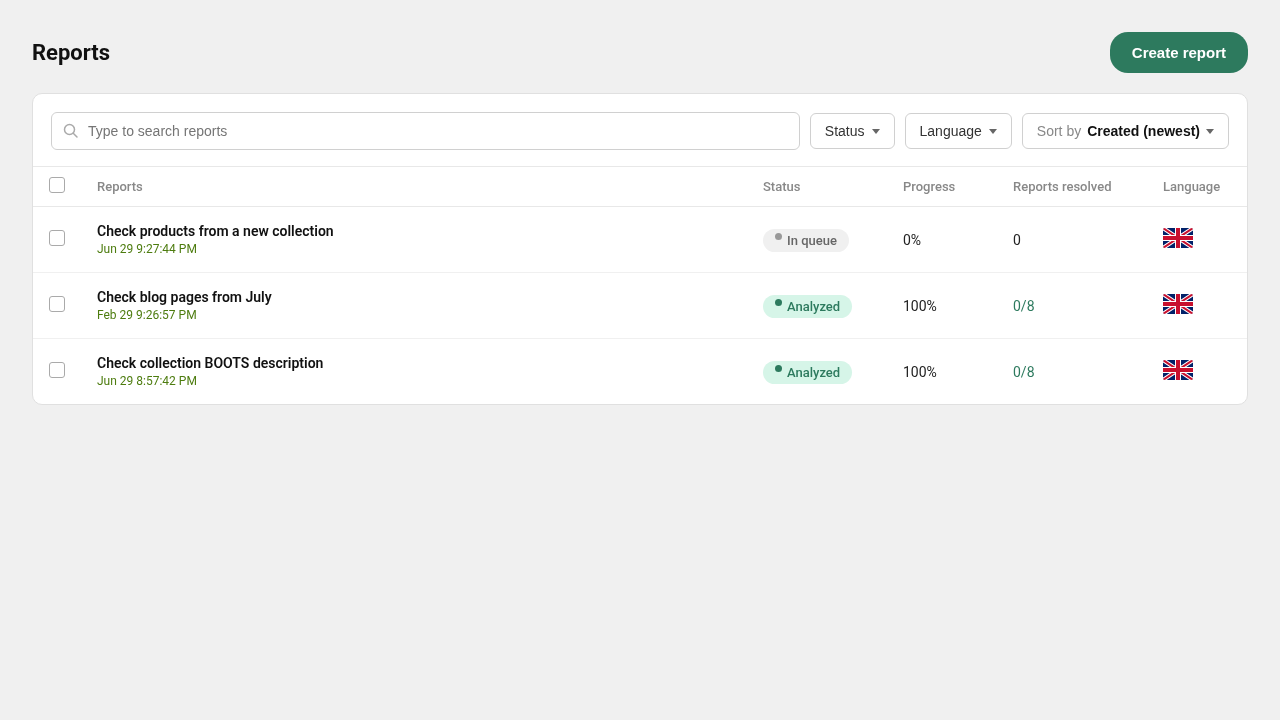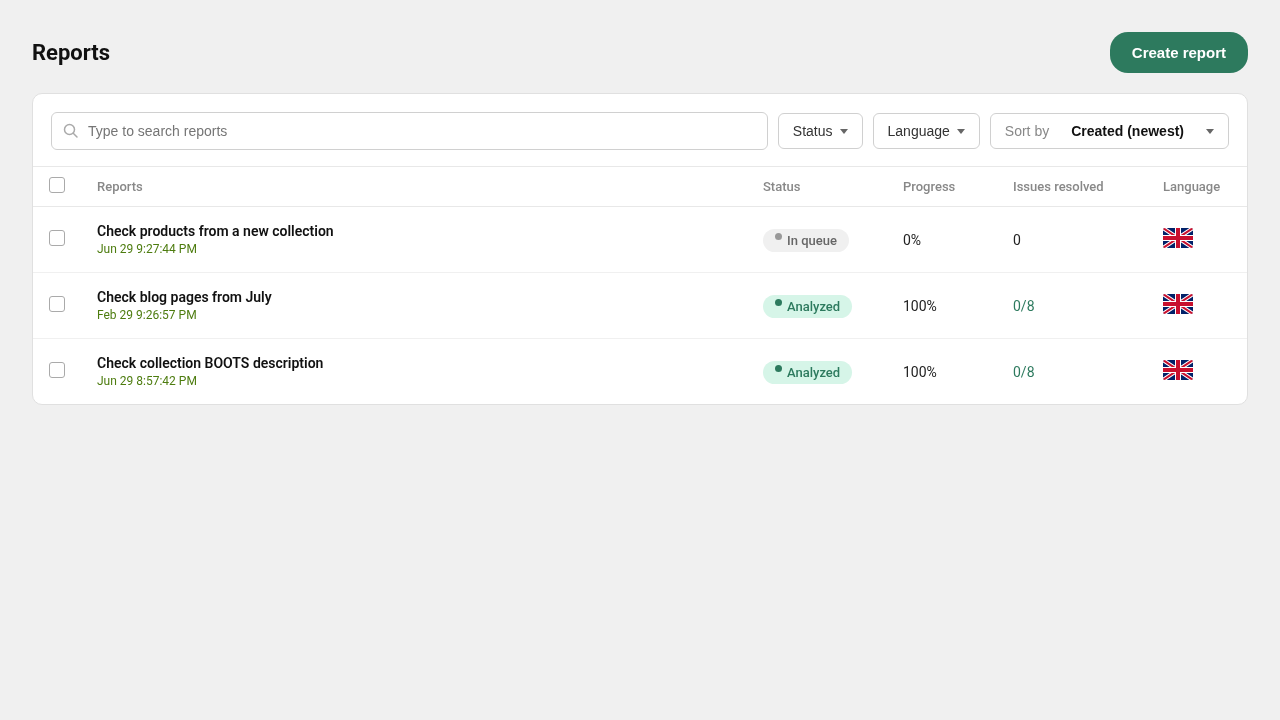--- a/index.html
+++ b/index.html
@@ -76,21 +76,21 @@
       border-radius: 6px;
       padding: 9px 14px;
       font-size: 14px;
       color: #333;
       cursor: pointer;
       white-space: nowrap;
     }
     .sort-btn {
       display: flex;
       align-items: center;
-      gap: 20px;
+      gap: 4px;
       border: 1px solid #d0d0d0;
       background: #fff;
       border-radius: 6px;
       padding: 9px 14px;
       font-size: 14px;
       color: #555;
       cursor: pointer;
       white-space: nowrap;
     }
     .sort-btn strong { color: #111; }
@@ -228,21 +228,21 @@
 
   <table class="table">
     <thead>
       <tr>
         <th class="col-check">
           <span class="checkbox"></span>
         </th>
         <th>Reports</th>
         <th class="col-status">Status</th>
         <th class="col-progress">Progress</th>
-        <th class="col-issues">Issues resolved</th>
+        <th class="col-issues">Reports resolved</th>
         <th class="col-lang">Language</th>
       </tr>
     </thead>
     <tbody id="table-body">
     <tr>
           <td><span class="checkbox"></span></td>
           <td>
     <div class="report-name">Check products from a new collection</div>
     <div class="report-date">Jun 29 9:27:44 PM</div>
   </td>

